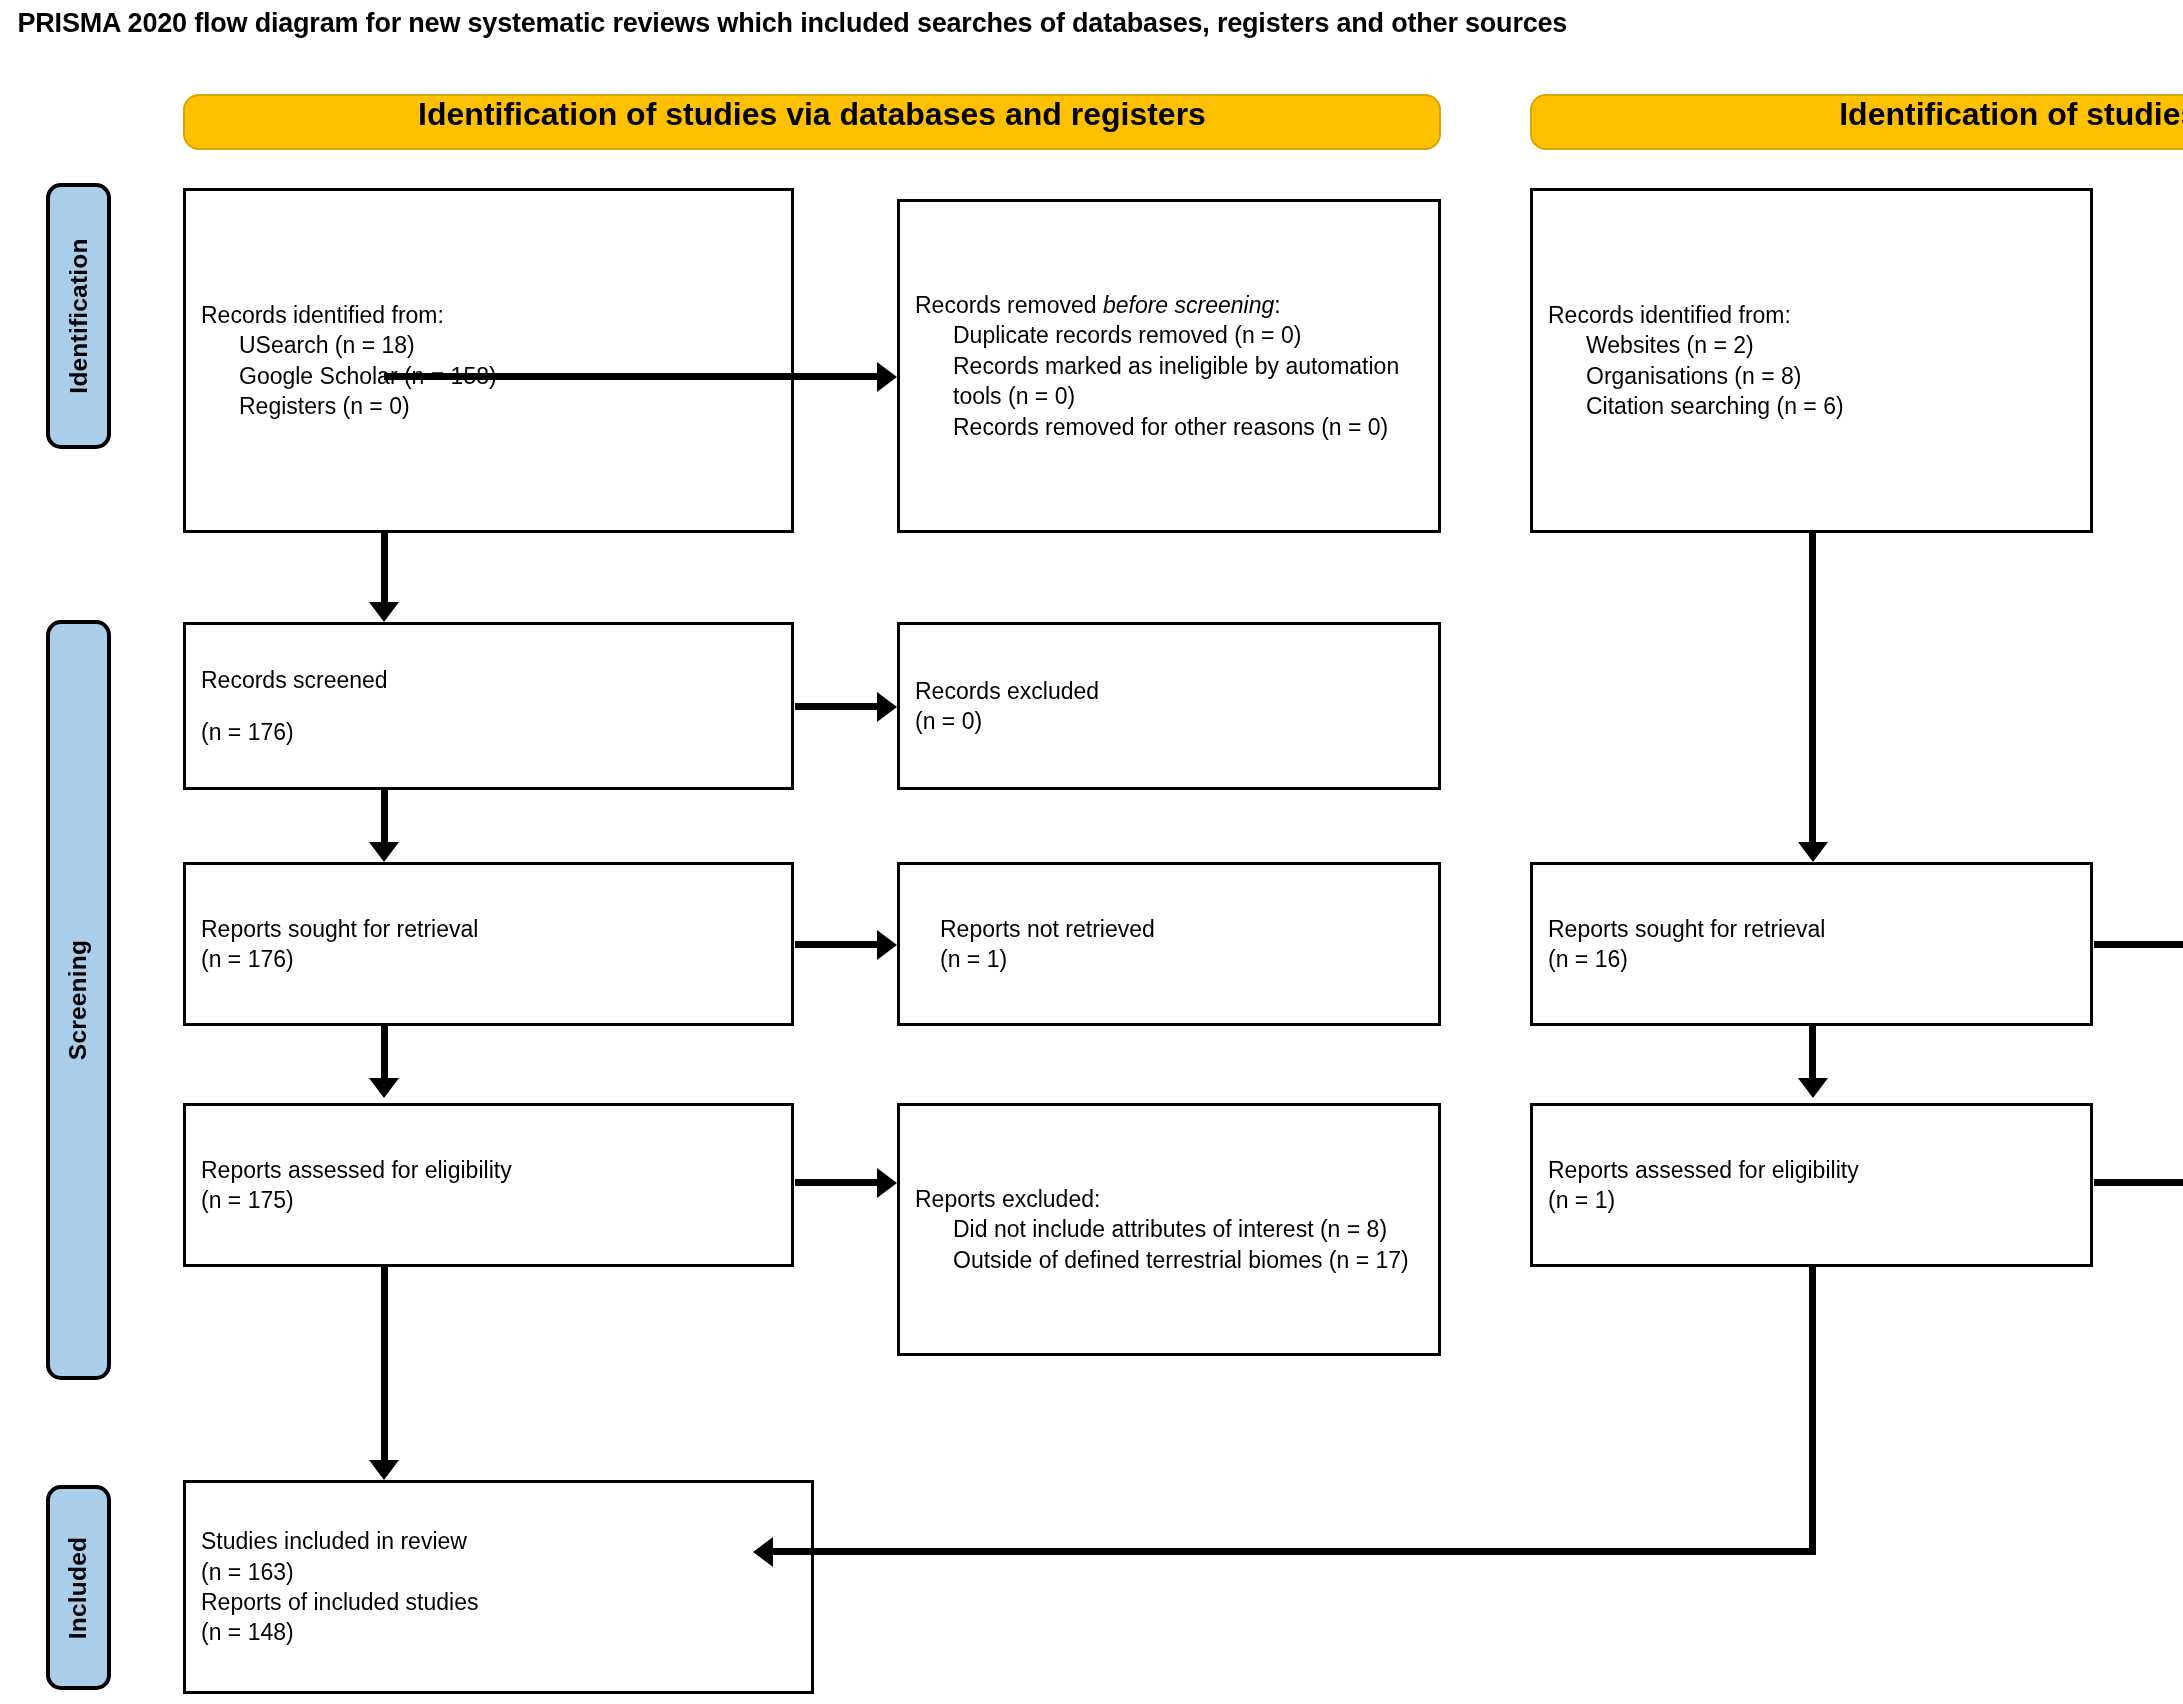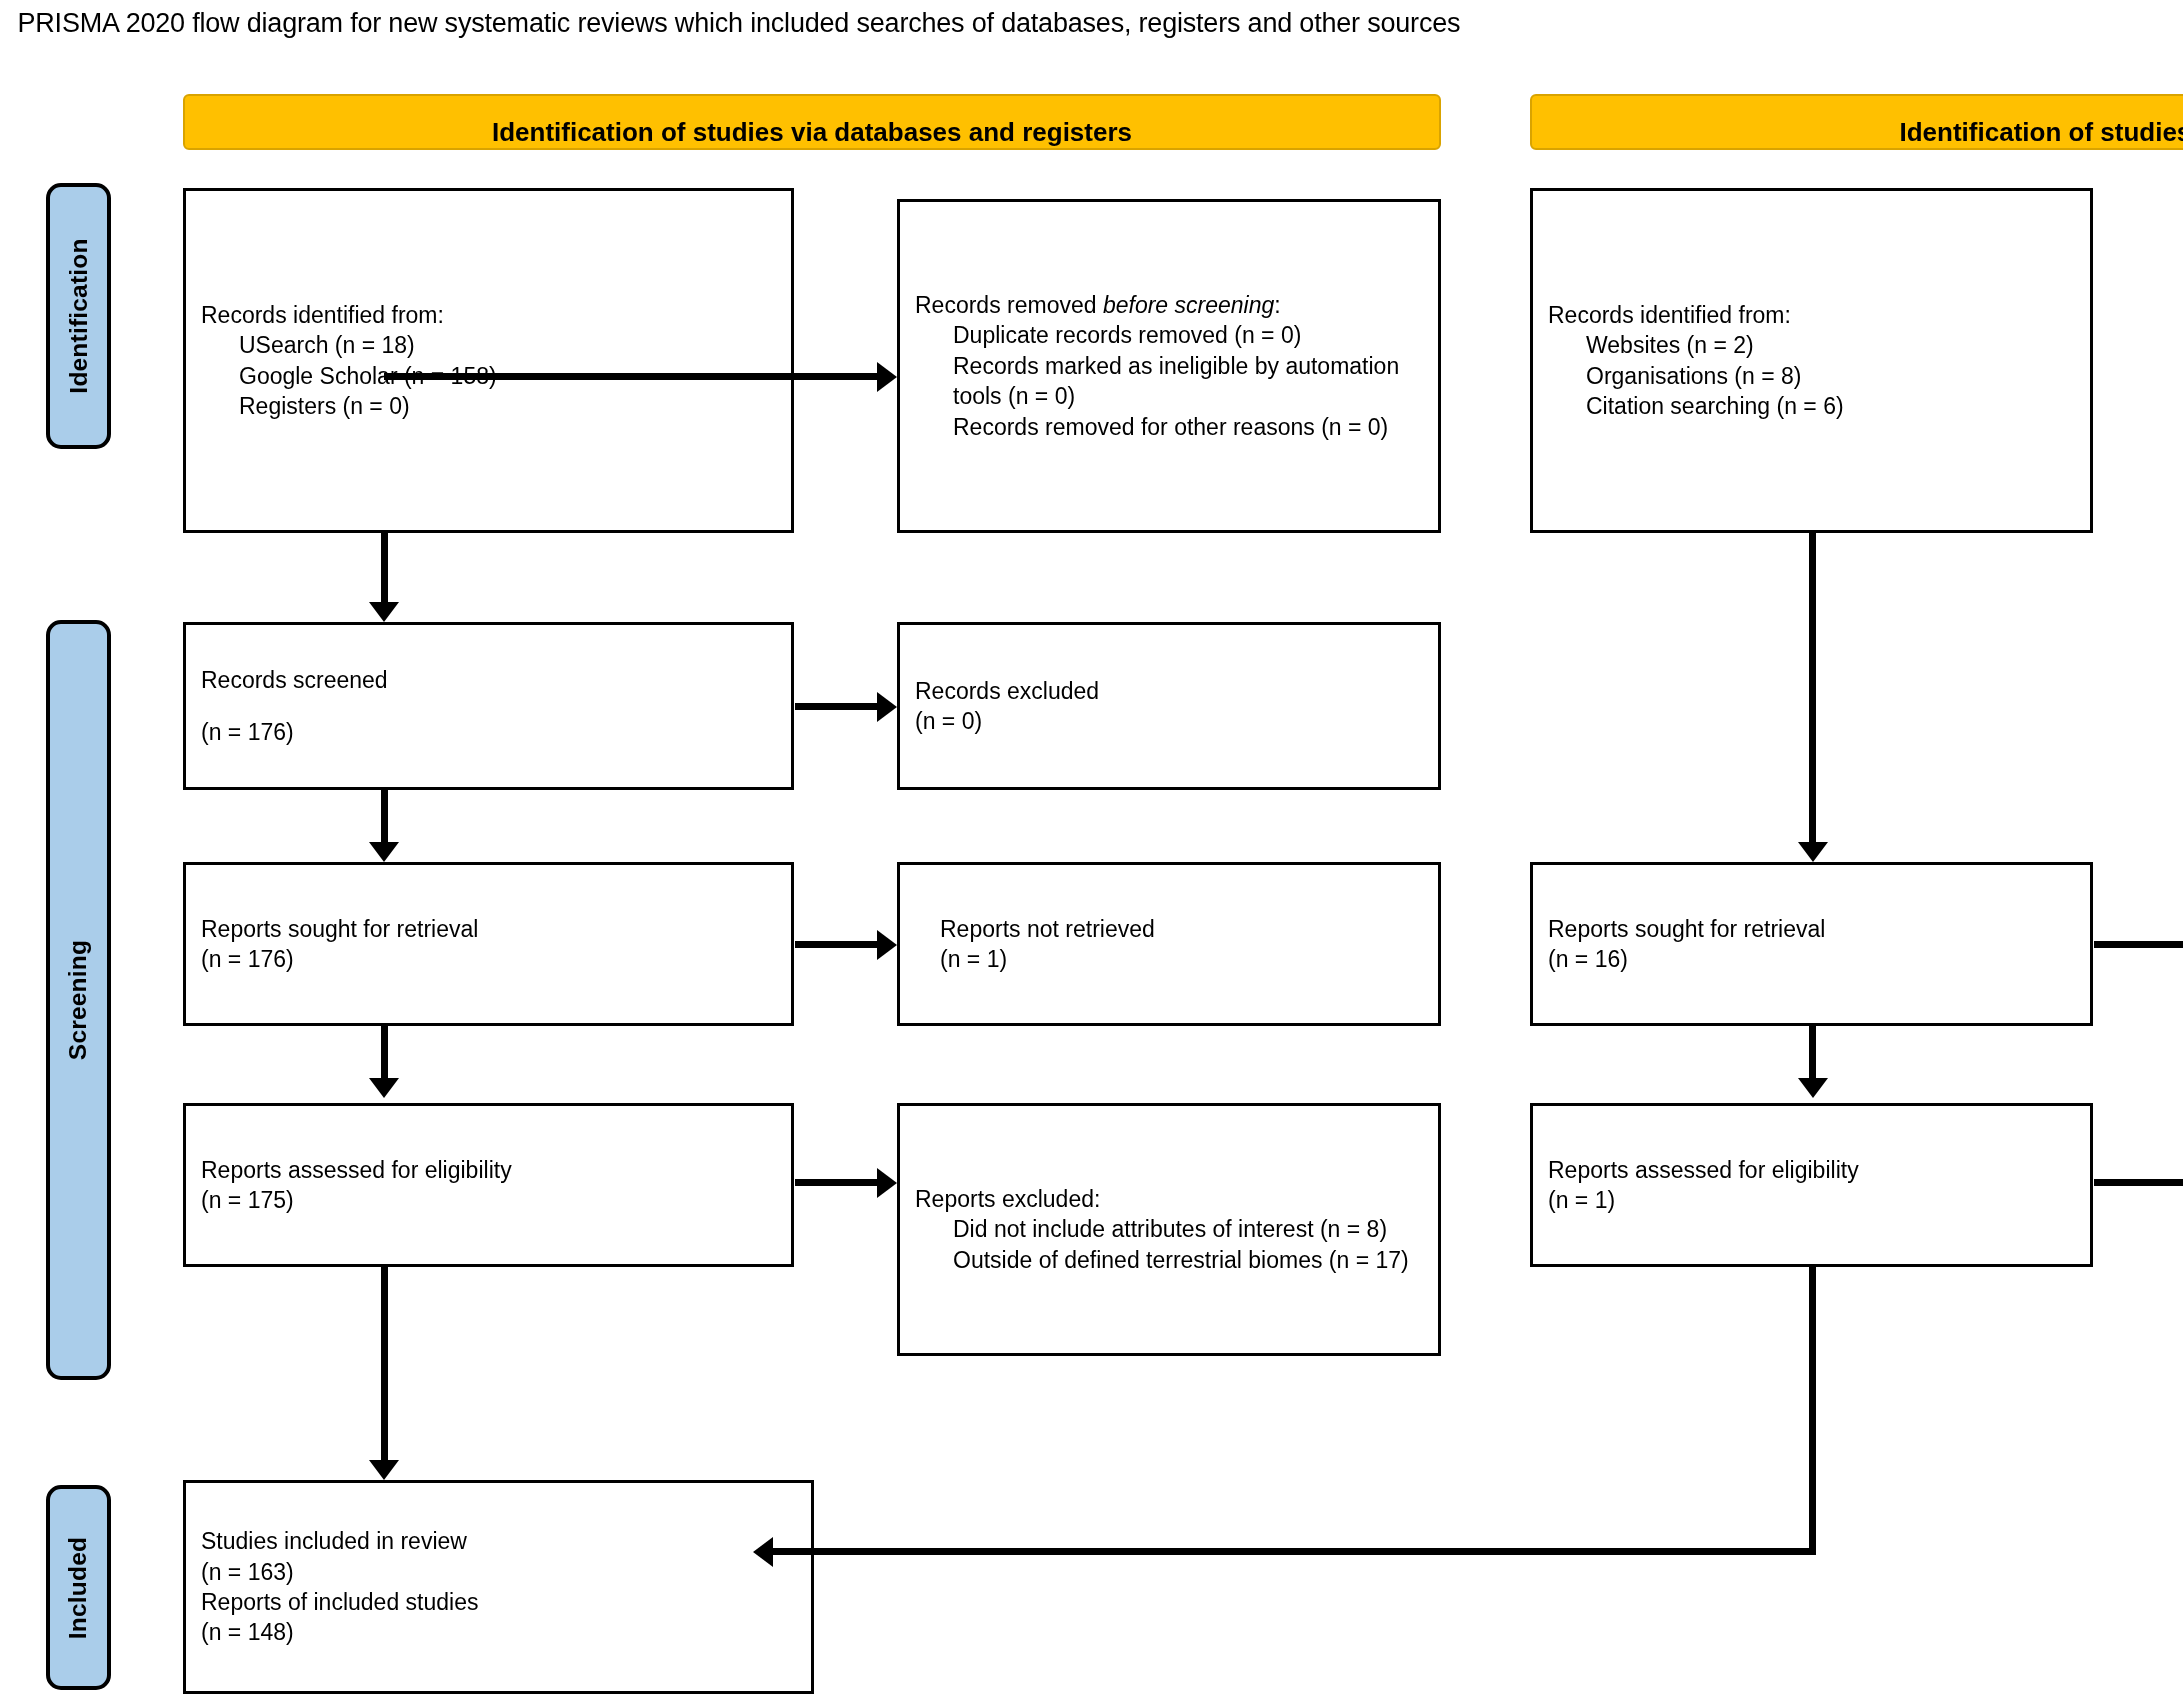--- a/index.html
+++ b/index.html
@@ -17,36 +17,36 @@
     background: #ffffff;
     overflow: hidden;
   }
 
   
   #title {
     position: absolute;
     left: 17.5px;
     top: 7.9px;
     font-size: 27px;
-    font-weight: normal;
+    font-weight: bold;
     color: #000000;
     letter-spacing: -0.2px;
     white-space: nowrap;
   }
 
   
   .banner {
     position: absolute;
     background: #FFC000;
     border: 2.2px solid #D9A300;
-    border-radius: 6px;
+    border-radius: 16px;
     display: flex;
-    align-items: flex-end;
+    align-items: flex-start;
     justify-content: center;
-    font-size: 26px;
+    font-size: 32px;
     font-weight: bold;
     color: #000000;
     box-sizing: border-box;
   }
   #banner-db   { left: 183px;  top: 94px; width: 1258px; height: 56px; }
   #banner-other{ left: 1530px; top: 94px; width: 1262px; height: 56px; }
 
   
   .stage {
     position: absolute;

